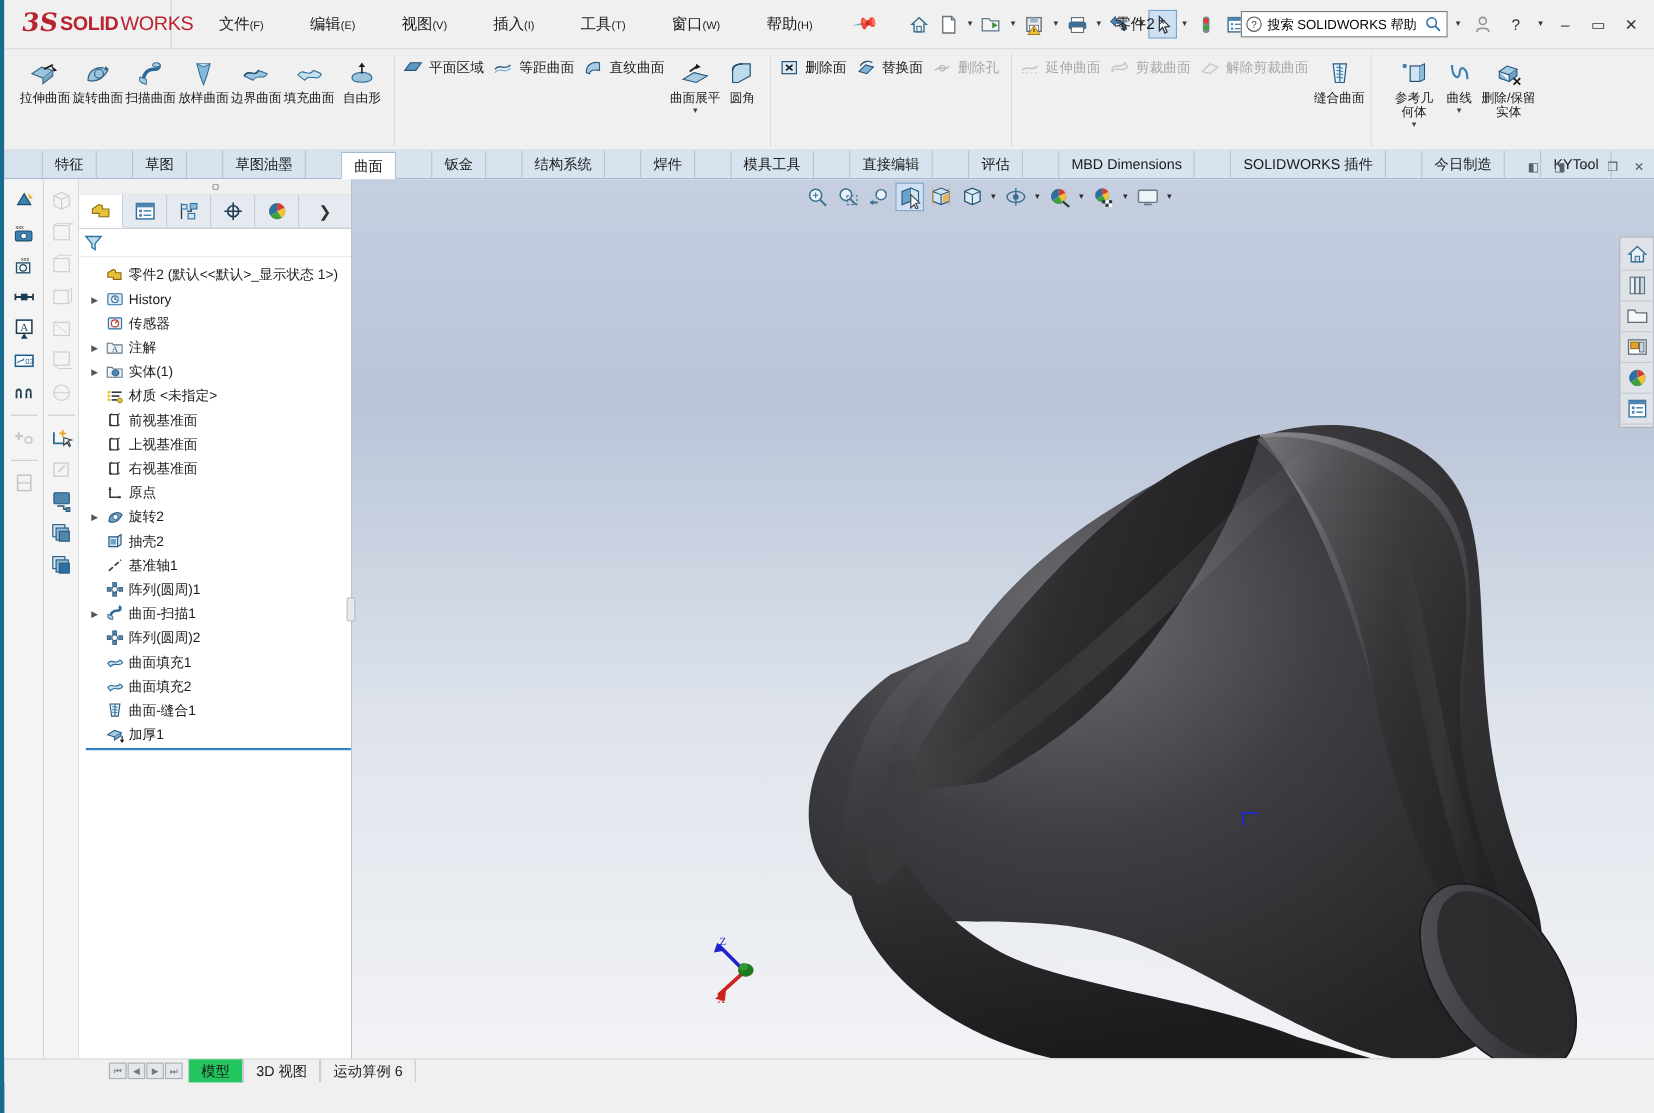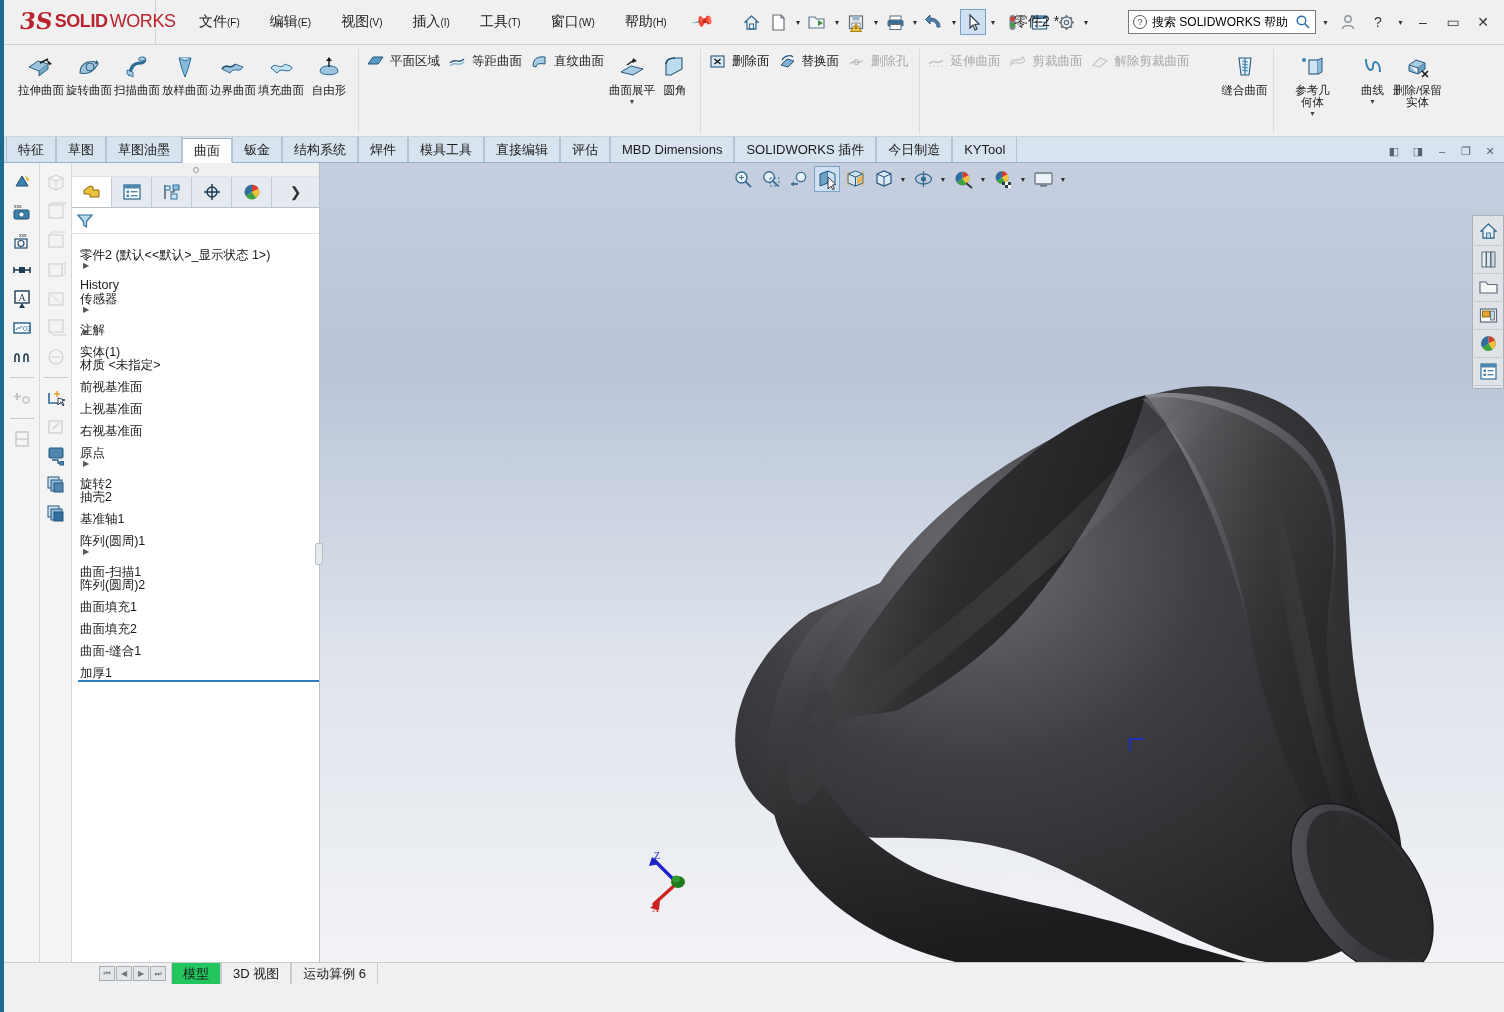--- a/index.html
+++ b/index.html
@@ -15,21 +15,21 @@
 
   
   .titlebar { position: relative; height: 45px; background: #f0f0f0;
               border-bottom: 1px solid #cfd3d6; display: flex; align-items: center; }
   .logo { width: 152px; padding-left: 16px; display: flex; align-items: flex-end; gap: 2px;
           border-right: 1px solid #cfd3d6; height: 100%; padding-bottom: 12px; }
   .logo-mark { font-size: 23px; font-weight: bold; color: #b8232f;
                font-family: "DejaVu Serif", serif; transform: skewX(-8deg); line-height: 1; }
   .logo-t1 { font-size: 18px; font-weight: bold; color: #b8232f; letter-spacing: -0.4px; }
   .logo-t2 { font-size: 18px; font-weight: normal; color: #b8232f; letter-spacing: -0.4px; }
-  .menubar { display: flex; align-items: center; gap: 4px; padding-left: 30px; }
+  .menubar { display: flex; align-items: center; gap: 16px; padding-left: 30px; }
   .menu-item { padding: 5px 13px; font-size: 14px; color: #1a1a1a; cursor: default; }
   .menu-item .mn { font-size: 10px; }
   .pin { margin-left: 10px; color: #2277bb; font-size: 15px; transform: rotate(35deg); }
   .qtb { display: flex; align-items: center; gap: 1px; margin-left: 26px; }
   .qbtn { display: flex; align-items: center; justify-content: center;
           width: 26px; height: 26px; cursor: default; }
   .qcaret { font-size: 7px; color: #333; width: 11px; text-align: center; cursor: default; }
   .doc-title { position: absolute; left: 1010px; font-size: 14px; color: #1a1a1a; }
   .tb-right { position: absolute; right: 8px; display: flex; align-items: center; gap: 4px; }
   .searchbox { display: flex; align-items: center; gap: 5px; border: 1px solid #7a7a7a;
@@ -57,21 +57,21 @@
             cursor: default; }
   .sm-btn .tx { font-size: 12.5px; color: #1a1a1a; white-space: nowrap; }
   .sm-btn.dis .tx { color: #a8a8a8; }
   .drop-caret { font-size: 7px; color: #444; text-align: center; margin-top: 2px; }
 
   
   .tabbar { height: 26px; background: #d7e3ef; display: flex; align-items: flex-end;
             padding-left: 2px; border-bottom: 1px solid #9ab2c8; position: relative; }
   .tab { padding: 4px 11px 4px; font-size: 13px; color: #1a1a1a; cursor: default;
          border-left: 1px solid #b4c4d4; border-right: 1px solid #b4c4d4;
-         height: 25px; display: flex; align-items: center; white-space: nowrap; }
+         height: 25px; display: flex; align-items: center; white-space: nowrap; margin-left: 32px; }
   .tab.active { background: #fff; border-top: 1px solid #9ab2c8;
                 border-bottom: 1px solid #fff; margin-bottom: -1px; }
   .tabbar .winctl { position: absolute; right: 6px; display: flex;
                     align-items: center; gap: 8px; bottom: 4px; }
   .wc { width: 16px; height: 14px; display: flex; align-items: center;
         justify-content: center; font-size: 11px; color: #56626d; cursor: default; }
 
   
   .bodywrap { position: relative; height: 799px; display: flex; background: #f4f4f4; }
 
@@ -92,22 +92,22 @@
   .fm-tabs { height: 31px; background: #e4eaf0; display: flex; align-items: stretch;
              border-bottom: 1px solid #b8c0c8; }
   .fm-tab { width: 40px; display: flex; align-items: center; justify-content: center;
             border-right: 1px solid #c2cbd4; cursor: default; }
   .fm-tab.active { background: #fff; border-bottom: 1px solid #fff; }
   .fm-more { flex: 1; display: flex; align-items: center; justify-content: center;
              font-size: 14px; color: #333; cursor: default; }
   .fm-filter { height: 26px; border-bottom: 1px solid #dfe3e6; display: flex;
                align-items: center; padding: 0 4px; background: #fff; }
   .tree { flex: 1; overflow: hidden; padding: 5px 0 0 6px; background: #fff; }
-  .trow { display: flex; align-items: flex-start; height: 22px; gap: 4px; cursor: default;
-          padding-left: 2px; flex-direction: column; }
+  .trow { display: flex; align-items: center; height: 22px; gap: 4px; cursor: default;
+          padding-left: 2px; }
   .trow.root { font-size: 12.5px; }
   .twist { width: 12px; font-size: 8px; color: #555; text-align: center; }
   .tlabel { font-size: 12.5px; color: #1a1a1a; white-space: nowrap; }
   .tree-sel-line { height: 2px; background: #2e7fc1; margin-top: 1px; }
 
   
   .gfx { flex: 1; position: relative; overflow: hidden;
          background: linear-gradient(to bottom, #c5cfe0 0%, #b9c4d8 25%, #dfe4ec 62%, #f2f3f5 100%); }
   .gfx-toolbar { position: absolute; top: 3px; left: 410px; display: flex;
                  align-items: center; gap: 2px; z-index: 5; }
@@ -441,21 +441,21 @@
             </svg>
           <span class="tx">剪裁曲面</span>
         </div>
         <div class="sm-btn dis">
           <svg width="19" height="17" viewBox="0 0 19 17">
               <path d="M2 12 L9 5 L16 8 L9 14 Z" fill="#eeeeee" stroke="#c2c2c2" stroke-width="1.1"></path>
             </svg>
           <span class="tx">解除剪裁曲面</span>
         </div>
       </div>
-      <div class="big-btn" style="width:46px;margin-left:27px;">
+      <div class="big-btn" style="width:46px;">
         <span class="ic">
           <svg width="26" height="26" viewBox="0 0 26 26">
               <path d="M7 3 L19 3 L17 20 L9 20 Z" fill="#e8f2f9" stroke="#27567a" stroke-width="1.1"></path>
               <path d="M13 3 L13 20" stroke="#3a83b0" stroke-width="1.4"></path>
               <g stroke="#3a83b0" stroke-width="1">
                 <path d="M10 6 L16 7"></path>
                 <path d="M10 9 L16 10"></path>
                 <path d="M10 12 L16 13"></path>
                 <path d="M10 15 L16 16"></path>
               </g>
@@ -471,21 +471,21 @@
         <span class="ic">
           <svg width="28" height="24" viewBox="0 0 28 24">
               <rect x="10" y="4" width="9" height="14" fill="#cfe5f3" stroke="#27567a" stroke-width="1.1"></rect>
               <path d="M19 4 L23 2 L23 16 L19 18" fill="#8fbdd9" stroke="#27567a" stroke-width="1"></path>
               <circle cx="5" cy="4" r="2" fill="#3f7fb0"></circle>
             </svg>
         </span>
         <span class="tx">参考几何体</span>
         <span class="drop-caret">▼</span>
       </div>
-      <div class="big-btn" style="width:38px;margin-left:19px;">
+      <div class="big-btn" style="width:38px;">
         <span class="ic">
           <svg width="26" height="24" viewBox="0 0 26 24">
               <path d="M6 3 C6 15 13 17 13 10 C13 3 20 5 20 16" fill="none" stroke="#3a83b0" stroke-width="2"></path>
             </svg>
         </span>
         <span class="tx">曲线</span>
         <span class="drop-caret">▼</span>
       </div>
       <div class="big-btn" style="width:52px;">
         <span class="ic">

